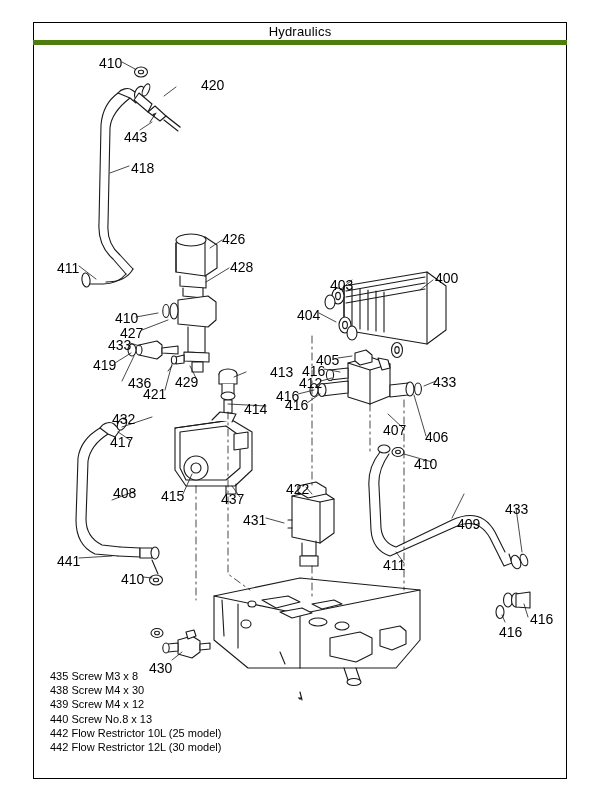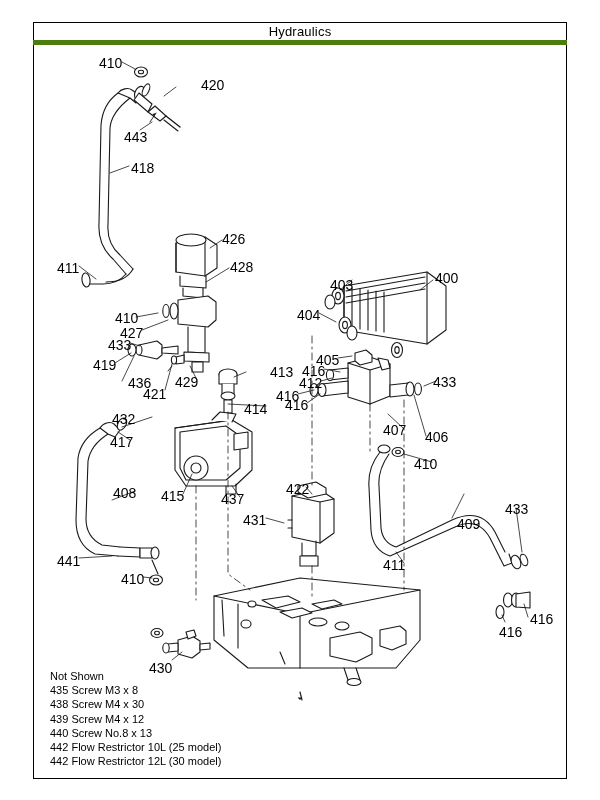--- a/index.html
+++ b/index.html
@@ -363,21 +363,20 @@
     <span class="callout" style="left:243px;top:515px;">431</span>
     <span class="callout" style="left:57px;top:556px;">441</span>
     <span class="callout" style="left:383px;top:560px;">411</span>
     <span class="callout" style="left:121px;top:574px;">410</span>
     <span class="callout" style="left:530px;top:614px;">416</span>
     <span class="callout" style="left:499px;top:627px;">416</span>
     <span class="callout" style="left:149px;top:663px;">430</span>
   </div>
 
   <div class="notshown">
-    <div>Not Shown</div>
     <div>435 Screw M3 x 8</div>
     <div>438 Screw M4 x 30</div>
     <div>439 Screw M4 x 12</div>
     <div>440 Screw No.8 x 13</div>
     <div>442 Flow Restrictor 10L (25 model)</div>
     <div>442 Flow Restrictor 12L (30 model)</div>
   </div>
 
 </div>
 

